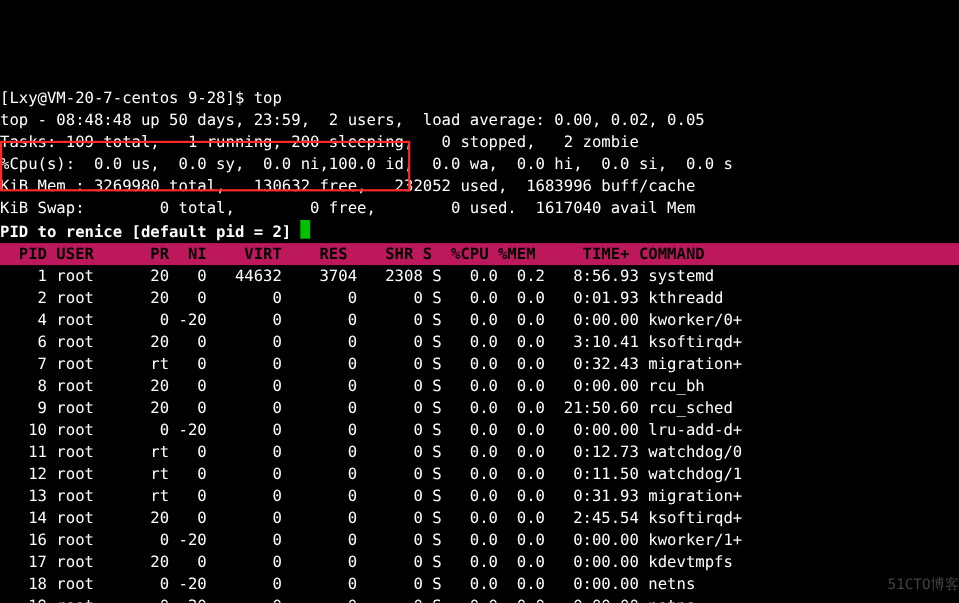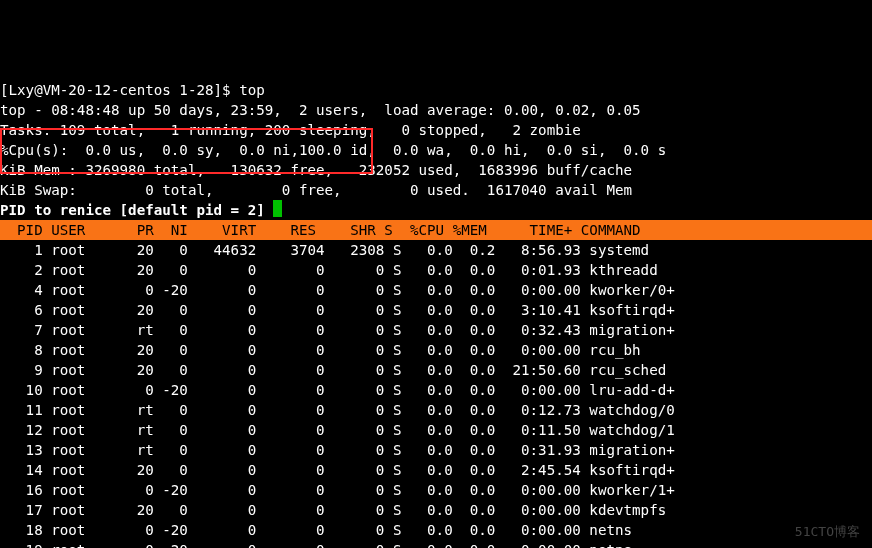--- a/index.html
+++ b/index.html
@@ -9,49 +9,49 @@
     font-family:"DejaVu Sans Mono","Menlo","Consolas",monospace;
     font-size:14.2px;
     line-height:20px;
     letter-spacing:0;
     width:872px;
     height:548px;
     overflow:hidden;
     white-space:pre;
   }
   .bold{font-weight:bold}
-  .hdr{background:#f97316;color:#000;font-weight:normal;display:block}
+  .hdr{background:#be185d;color:#000;font-weight:bold;display:block}
   .redbox{
     position:absolute;
     border:2px solid #ff2a2a;
     left:0;top:128px;
     width:369px;height:42px;
     pointer-events:none;
   }
   #cursor{
     display:inline-block;
     width:9px;height:17px;
     background:#00c000;
     vertical-align:-2px;
   }
   .wm{
     position:absolute;
-    right:12px;bottom:6px;
+    right:0;bottom:6px;
     color:#7a7a7a;
     font-size:13px;
     opacity:.55;
     font-family:inherit;
   }
 </style>
 </head>
 <body>
 
 
 
-<div><span>[Lxy@VM-20-12-centos 1-28]$ top</span>
+<div><span>[Lxy@VM-20-7-centos 9-28]$ top</span>
 <span>top - 08:48:48 up 50 days, 23:59,  2 users,  load average: 0.00, 0.02, 0.05</span>
 <span>Tasks: 109 total,   1 running, 200 sleeping,   0 stopped,   2 zombie</span>
 <span>%Cpu(s):  0.0 us,  0.0 sy,  0.0 ni,100.0 id,  0.0 wa,  0.0 hi,  0.0 si,  0.0 s</span>
 <span>KiB Mem : 3269980 total,   130632 free,   232052 used,  1683996 buff/cache</span>
 <span>KiB Swap:        0 total,        0 free,        0 used.  1617040 avail Mem</span>
 <span class="bold"><span>PID to renice [default pid = 2] </span><span id="cursor"></span></span>
 <span class="hdr">  PID USER      PR  NI    VIRT    RES    SHR S  %CPU %MEM     TIME+ COMMAND   </span><div id="proc-rows">    1 root      20   0   44632    3704   2308 S   0.0  0.2   8:56.93 systemd
     2 root      20   0       0       0      0 S   0.0  0.0   0:01.93 kthreadd
     4 root       0 -20       0       0      0 S   0.0  0.0   0:00.00 kworker/0+
     6 root      20   0       0       0      0 S   0.0  0.0   3:10.41 ksoftirqd+

